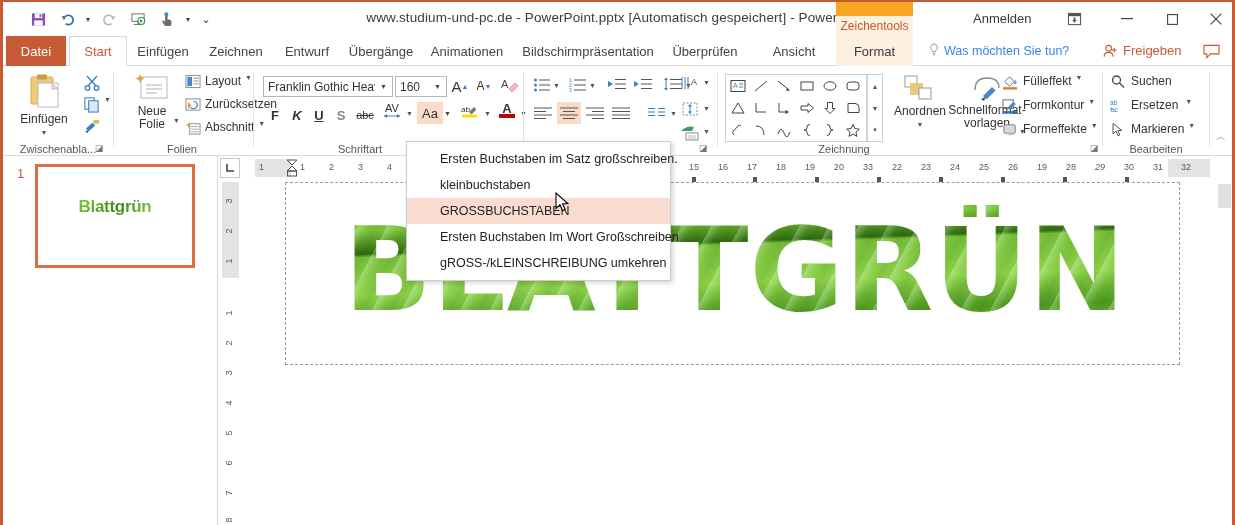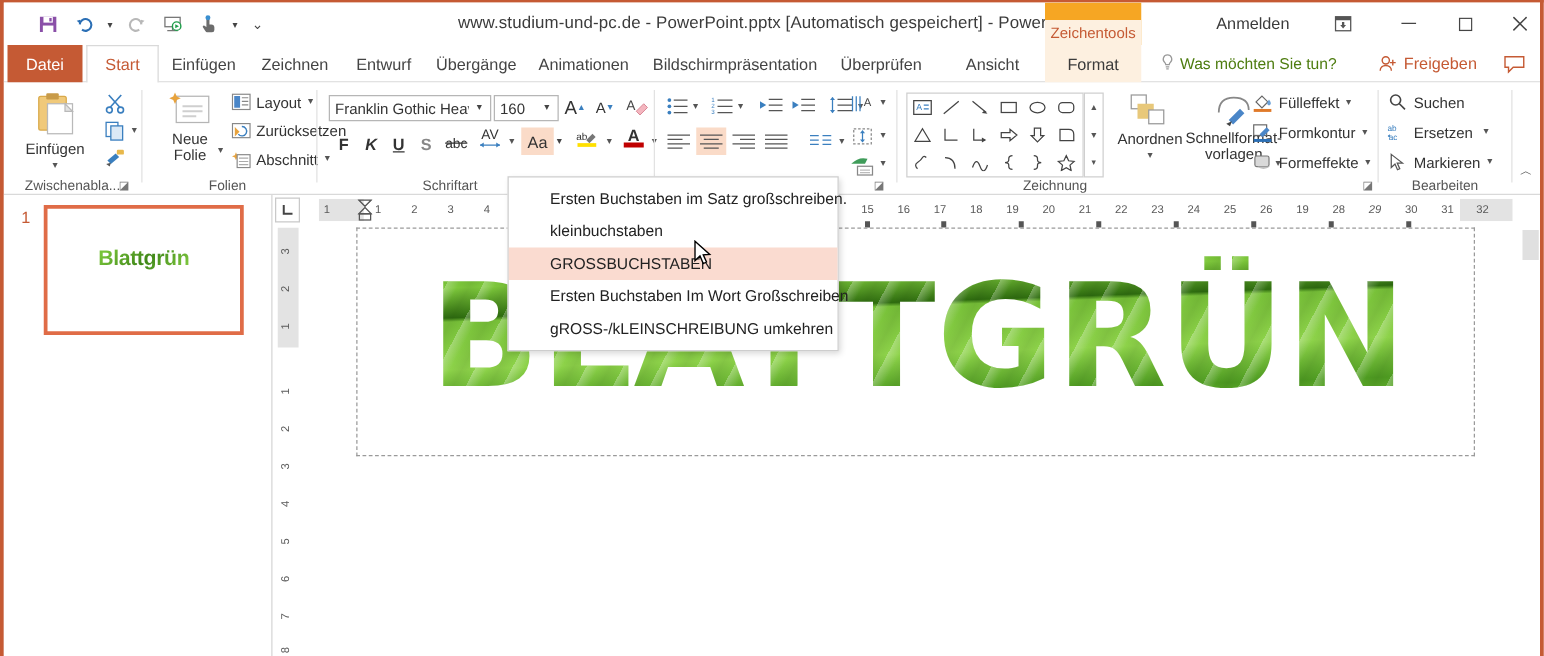--- a/index.html
+++ b/index.html
@@ -24,33 +24,33 @@
   .wbtn { position:absolute; top:6px; width:34px; height:22px; display:flex; align-items:center; justify-content:center; color:#444; font-size:13px;}
   .wbtn.min { left:1107px; } .wbtn.max{ left:1152px;} .wbtn.close{ left:1196px; font-size:15px;}
 
   
   .tabbar { height:30px; position:relative; background:#fff; border-bottom:1px solid #d9d9d9;}
   .tab-datei { position:absolute; left:3px; top:0; width:60px; height:30px; background:#c55a34; color:#fff;
      font-size:13px; display:flex; align-items:center; justify-content:center;}
   .tab { position:absolute; top:0; height:30px; font-size:13px; color:#444; display:flex; align-items:center; justify-content:center; padding:0 10px;}
   .tab.active { color:#c55a34; background:#fff; border:1px solid #d9d9d9; border-bottom:1px solid #fff; height:31px;}
   .tab.fmt { background:#fdf0e0; color:#3b3b3b;}
-  .tellme { position:absolute; left:925px; top:7px; font-size:12.5px; color:#4d7c0f;}
+  .tellme { position:absolute; left:925px; top:7px; font-size:12.5px; color:#3b82f6;}
   .share { position:absolute; left:1100px; top:7px; font-size:13px; color:#c55a34; display:flex; gap:5px; align-items:center;}
   .comment-ic { position:absolute; left:1200px; top:8px;}
 
   
   .ribbon { height:90px; position:relative; background:#fff; }
   .rgrp { position:absolute; top:0; height:90px; }
   .sep { position:absolute; top:6px; width:1px; height:74px; background:#e2e2e2;}
   .glabel { position:absolute; bottom:1px; font-size:11px; color:#555; width:100%; text-align:center; white-space:nowrap;}
   .dlg { position:absolute; bottom:3px; font-size:9px; color:#777;}
   .ribbon-bottom { position:absolute; left:0; right:0; bottom:0; height:1px; background:#d9d9d9;}
 
-  .btn { position:absolute; display:flex; align-items:center; font-size:12px; color:#333; white-space:nowrap; }
+  .btn { position:absolute; display:flex; align-items:flex-start; font-size:12px; color:#333; white-space:nowrap; }
   .bigbtn { flex-direction:column; align-items:center; justify-content:flex-start; text-align:center; line-height:14px;}
   .cb { font-size:7px; color:#555; }
 
   
   .fontbox { position:absolute; border:1px solid #b6b6b6; height:21px; background:#fff; display:flex; align-items:center; font-size:12px; color:#333;}
   .fontbox .v { padding-left:4px; overflow:hidden; white-space:nowrap; }
   .fontbox .dd { margin-left:auto; font-size:7px; color:#444; padding:0 5px;}
   .fbtn { position:absolute; height:22px; display:flex; align-items:center; justify-content:center; font-size:13px; color:#333;}
   .fbtn.hl { background:#fadbc8;}
   .pbtn { position:absolute; height:22px; width:22px; display:flex; align-items:center; justify-content:center;}
@@ -712,21 +712,21 @@
       <div class="rk" style="left:74px;top:3px;">2</div>
       <div class="rk" style="left:103px;top:3px;">3</div>
       <div class="rk" style="left:132px;top:3px;">4</div>
       <div class="rk" style="left:405px;top:3px;">14</div>
       <div class="rk" style="left:434px;top:3px;">15</div>
       <div class="rk" style="left:463px;top:3px;">16</div>
       <div class="rk" style="left:492px;top:3px;">17</div>
       <div class="rk" style="left:521px;top:3px;">18</div>
       <div class="rk" style="left:550px;top:3px;">19</div>
       <div class="rk" style="left:579px;top:3px;">20</div>
-      <div class="rk" style="left:608px;top:3px;">21</div>
+      <div class="rk" style="left:608px;top:3px;">33</div>
       <div class="rk" style="left:637px;top:3px;">22</div>
       <div class="rk" style="left:666px;top:3px;">23</div>
       <div class="rk" style="left:695px;top:3px;">24</div>
       <div class="rk" style="left:724px;top:3px;">25</div>
       <div class="rk" style="left:753px;top:3px;">26</div>
       <div class="rk" style="left:782px;top:3px;">19</div>
       <div class="rk" style="left:811px;top:3px;">28</div>
       <div class="rk" style="left:840px;top:3px;font-style:italic;">29</div>
       <div class="rk" style="left:869px;top:3px;">30</div>
       <div class="rk" style="left:898px;top:3px;">31</div>

